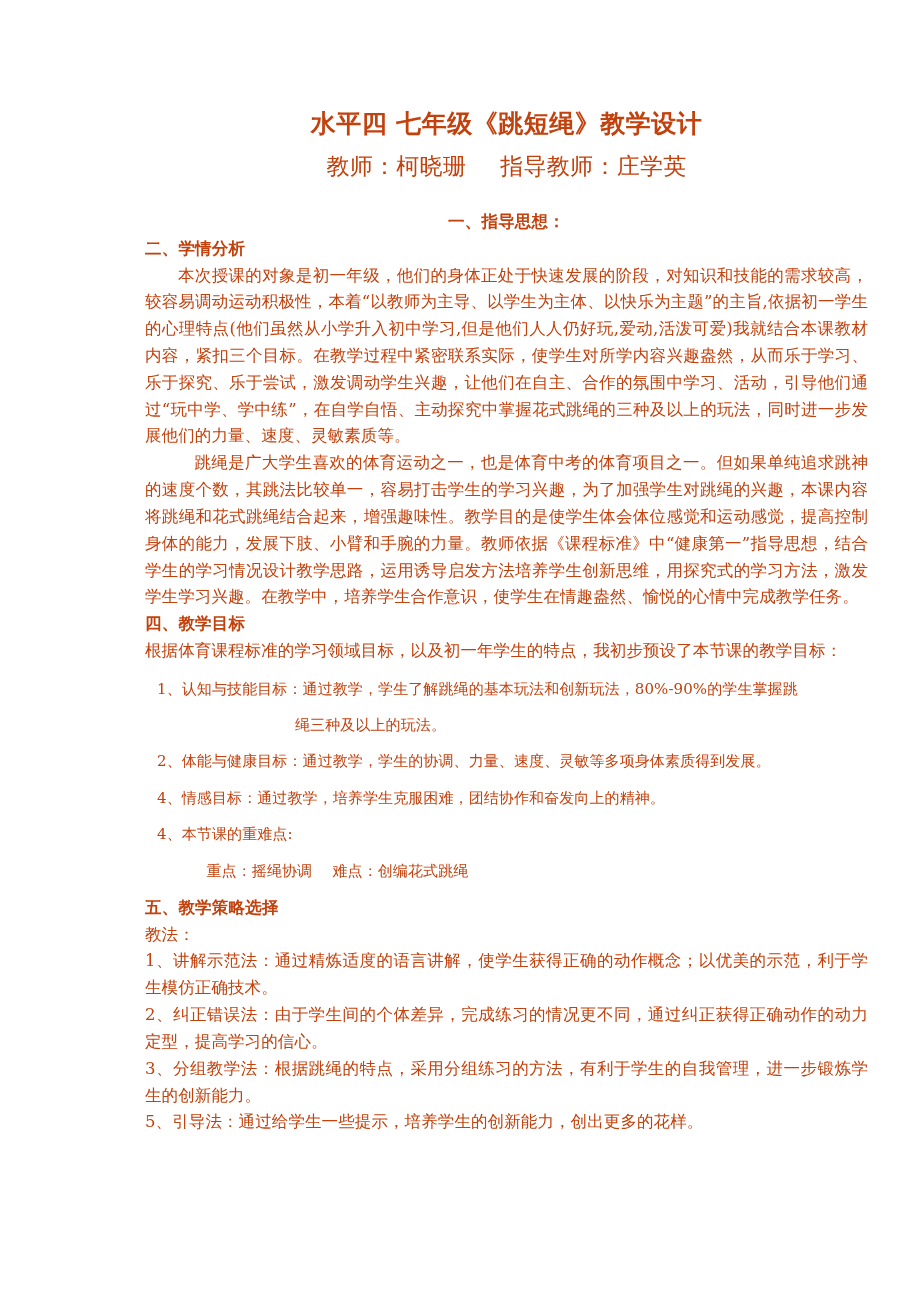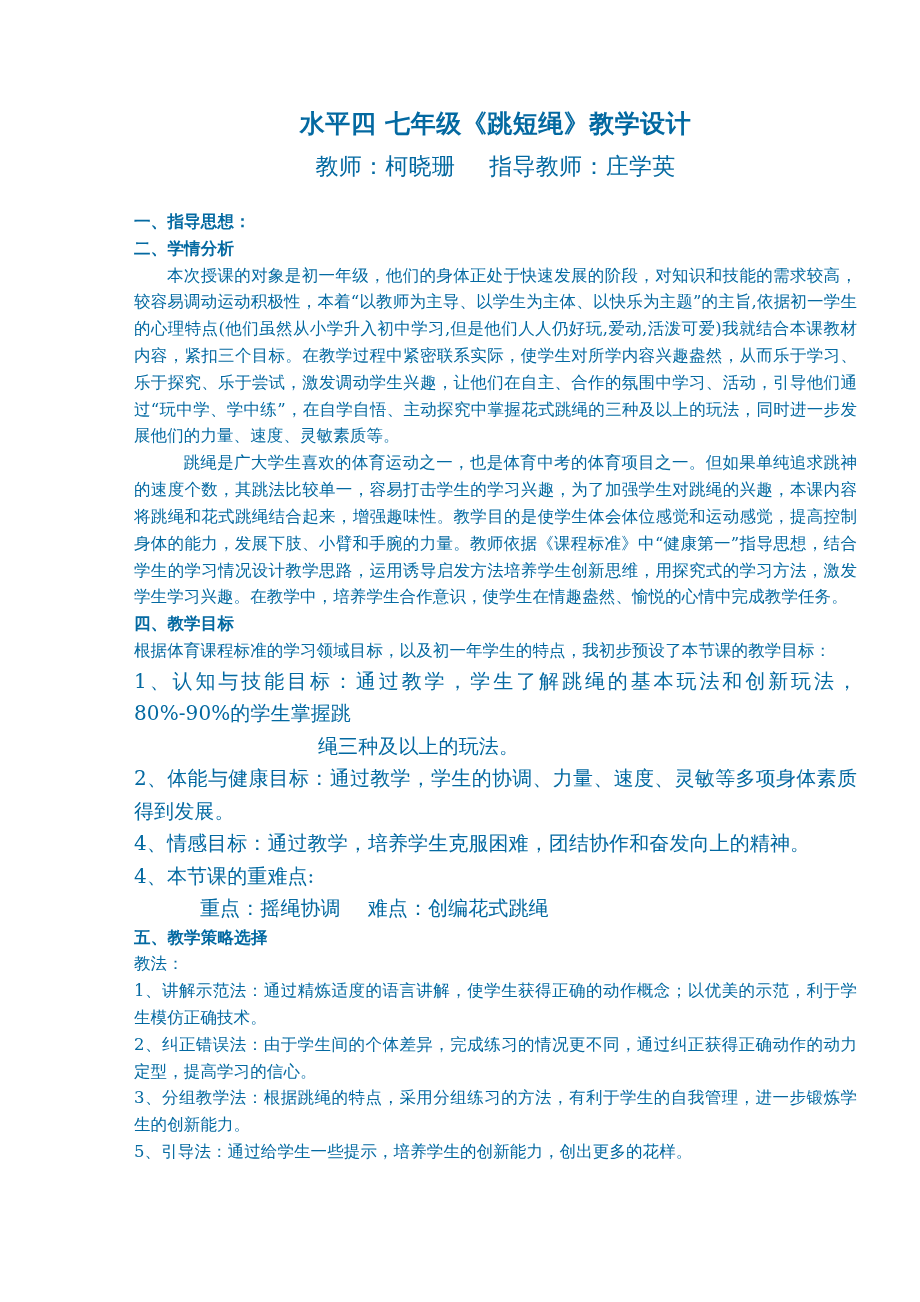--- a/index.html
+++ b/index.html
@@ -11,25 +11,25 @@
     position: relative;
     width: 920px;
     height: 1302px;
     background: #ffffff;
     box-sizing: border-box;
     padding: 0;
     overflow: hidden;
   }
   .content {
     position: absolute;
-    left: 134px;
+    left: 145px;
     top: 0;
     width: 723px;
     font-family: "DejaVu Serif", "Liberation Serif", serif;
-    color: #0369a1;
+    color: #c2410c;
   }
   .doc-title {
     text-align: center;
     font-size: 25px;
     font-weight: bold;
     letter-spacing: 0.5px;
     margin: 0;
     padding-top: 108px;
     line-height: 1.25;
   }
@@ -45,35 +45,35 @@
     display: inline-block;
     width: 34px;
   }
   .sec-head {
     font-size: 16.5px;
     font-weight: bold;
     line-height: 1.62;
     margin: 0;
     letter-spacing: 0.2px;
   }
-  .sec-head.first { margin-top: 27px; }
+  .sec-head.first { margin-top: 27px; text-align: center; }
   .para {
     font-size: 16.5px;
     line-height: 1.625;
     margin: 0;
     text-align: justify;
     text-justify: inter-ideograph;
     letter-spacing: 0.1px;
   }
   .indent-2 { text-indent: 2em; }
   .indent-3 { text-indent: 3em; }
   .list-line {
-    font-size: 20px;
+    font-size: 15px;
     line-height: 1.625;
-    margin: 0;
+    margin: 12px;
     text-align: justify;
     text-justify: inter-ideograph;
     letter-spacing: 0.1px;
   }
   .hang-9 {
     padding-left: 9.2em;
     text-indent: 0;
   }
   .hang-3 {
     padding-left: 3.3em;

